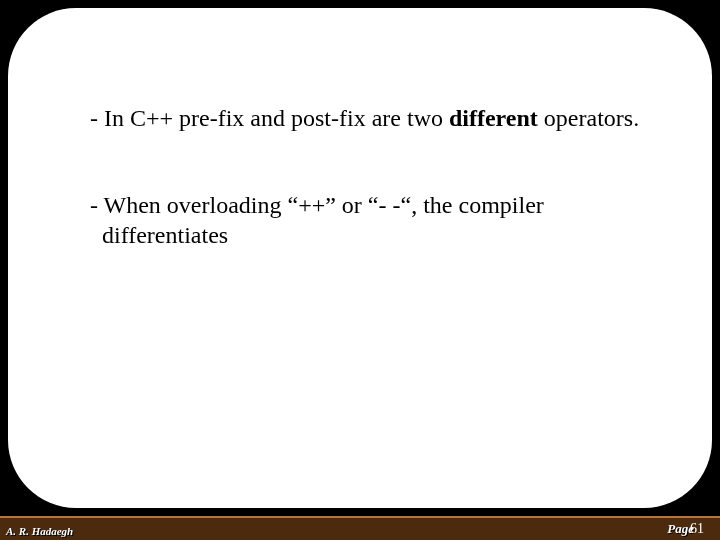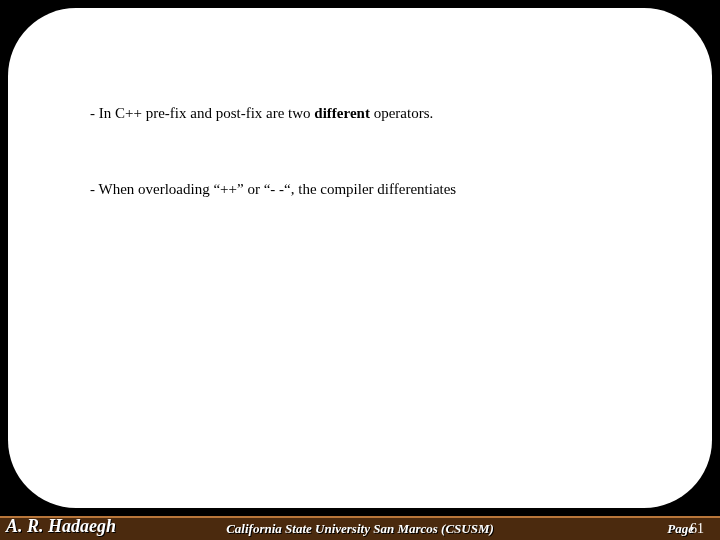--- a/index.html
+++ b/index.html
@@ -24,21 +24,21 @@
     width: 704px;
     height: 500px;
     background: #fff;
     border-radius: 68px;
   }
   .content {
     position: absolute;
     left: 90px;
     top: 104px;
     width: 580px;
-    font-size: 15px;
+    font-size: 24px;
     line-height: 1.22;
     color: #000;
   }
   .para1 { margin-bottom: 58px; }
   .para2 { margin-bottom: 108px; }
   .para3 { }
   .hang { padding-left: 12px; text-indent: -12px; }
   .indent2 { padding-left: 12px; }
   b { font-weight: bold; }
 
@@ -48,21 +48,21 @@
     bottom: 0;
     width: 720px;
     height: 22px;
     background: #4b2a0e;
     border-top: 2px solid #b8763a;
   }
   .author {
     position: absolute;
     left: 6px;
     bottom: 3px;
-    font-size: 18px;
+    font-size: 11px;
     font-style: italic;
     font-weight: bold;
     color: #fff;
     text-shadow: 1px 1px 0 #000;
   }
   .inst {
     position: absolute;
     left: 0;
     width: 720px;
     bottom: 3px;
@@ -103,16 +103,15 @@
     <div class="para1 hang">
       <span>- In C++ pre-fix and post-fix are two </span><b>different</b><span> operators.</span>
     </div>
     <div class="para2">
       <div class="hang">- When overloading “++” or “- -“, the compiler differentiates</div>
     </div>
   </div>
 
   <div class="footer"></div>
   <div class="author">A. R. Hadaegh</div>
-  <div class="inst">California State University San Marcos (CSUSM)</div>
   <div class="page">Page</div>
   <div class="pagenum">61</div>
 </div>
 
 </body></html>

